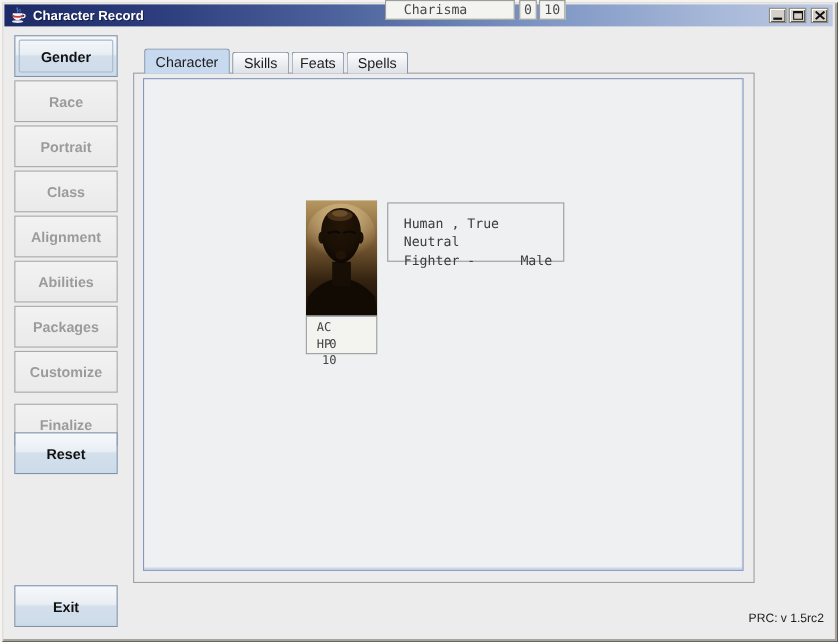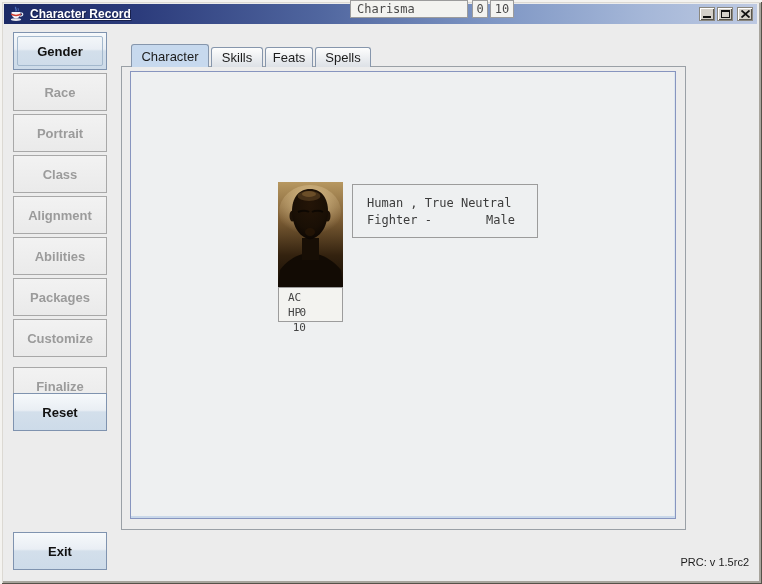--- a/index.html
+++ b/index.html
@@ -18,21 +18,21 @@
   
   .titlebar {
     position: absolute; left: 4px; top: 4px; right: 5px; height: 20px;
     background: linear-gradient(90deg, #1c2a66 0%, #2c3c7c 18%, #50669f 42%, #7e96c4 65%, #a5b7d8 85%, #bdc9e2 100%);
     display: flex; align-items: center;
   }
   .app-icon { width: 16px; height: 16px; margin-left: 4px; flex: 0 0 auto; }
   .title-text {
     color: #ffffff; font-weight: bold; font-size: 12px; margin-left: 6px;
     text-shadow: 1px 1px 0 rgba(0,0,20,0.45);
-    white-space: nowrap; flex: 1 1 auto; text-decoration: underline;
+    white-space: nowrap; flex: 1 1 auto;
   }
   .win-controls { display:flex; align-items:center; gap:2px; margin-right:4px; }
   .win-btn {
     width: 16px; height: 14px;
     background: #d5d1ca;
     border: 1px solid #8a877f;
     box-shadow: inset 1px 1px 0 #ffffff, inset -1px -1px 0 #5a574f;
     display: flex; align-items: center; justify-content: center;
     padding: 0; cursor: default;
   }
@@ -108,40 +108,40 @@
   .achp-box {
     position: absolute; left: 278px; top: 287px; width: 65px; height: 35px;
     border: 1px solid #9c9c9c; background: #f3f3f0;
     font-size: 11px; color: #444; padding-top: 2px;
   }
   .achp-line { display: flex; height: 15px; line-height: 15px; padding: 0 9px; flex-direction: column; }
   .achp-line .lab { width: 22px; }
   .achp-line .val { width: 18px; text-align: right; }
 
   .summary-box {
-    position: absolute; left: 352px; top: 184px; width: 186px; height: 54px;
+    position: absolute; left: 352px; top: 184px; width: 161px; height: 54px;
     border: 1px solid #9c9c9c;
     font-size: 12px; color: #3c3c3c;
-    padding: 10px 22px 0 14px; line-height: 17px;
+    padding: 10px 10px 0 14px; line-height: 17px;
   }
   .summary-line2 { display: flex; justify-content: space-between; }
 
   .ability-row { position: absolute; left: 350px; width: 170px; height: 18px; }
   .ability-row:nth-of-type(1) { top: 287px; }
   .ability-row:nth-of-type(2) { top: 306px; }
   .ability-row:nth-of-type(3) { top: 325px; }
   .ability-row:nth-of-type(4) { top: 344px; }
   .ability-row:nth-of-type(5) { top: 363px; }
   .ability-row:nth-of-type(6) { top: 382px; }
   .cell {
     position: absolute; top: 0; height: 18px;
     border: 1px solid #9c9c9c; background: #f3f3f0;
     font-size: 12px; color: #4a4a4a; line-height: 16px;
   }
-  .cell.name  { left: 0;     width: 118px; padding-left: 6px; }
+  .cell.name  { left: 0;     width: 118px; padding-left: 16px; }
   .cell.mod   { left: 122px; width: 16px;  text-align: center; }
   .cell.score { left: 140px; width: 24px;  text-align: center; }
 
   
   .status-version {
     position: absolute; right: 13px; top: 556px;
     font-size: 11px; color: #1d1d1d;
   }
 </style>
 </head>

